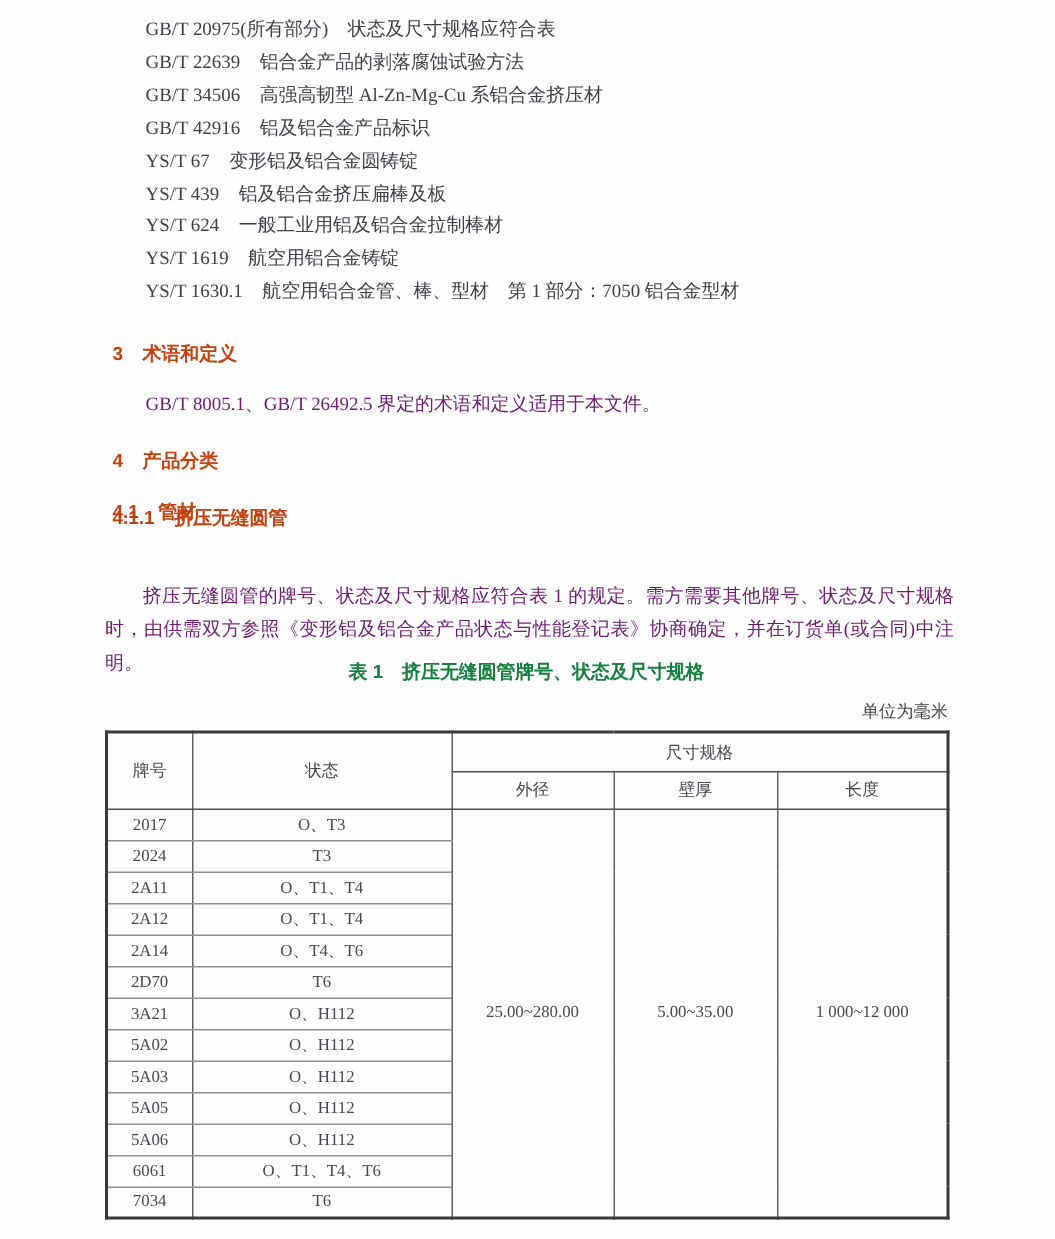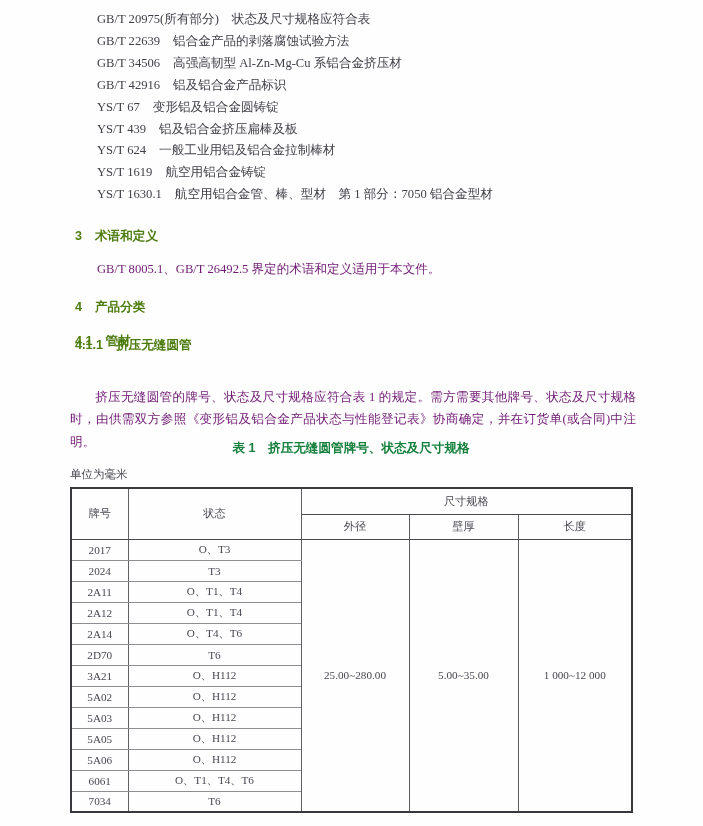--- a/index.html
+++ b/index.html
@@ -14,42 +14,42 @@
   .refs{
     position:absolute;left:97px;top:9px;
     font-size:12.6px;line-height:21.9px;white-space:nowrap;
   }
   .ref-title{margin-left:13px;}
 
   
   .heading{
     position:absolute;
     font-family:"Liberation Sans","DejaVu Sans",sans-serif;
-    font-weight:bold;color:#4d7c0f;font-size:12.6px;white-space:nowrap;
+    font-weight:bold;color:#c2410c;font-size:12.6px;white-space:nowrap;
   }
   .h-num{margin-right:13px;}
   #heading-3{left:75px;top:228px;}
   #heading-4{left:75px;top:299px;}
   #heading-4-1{left:75px;top:333px;}
   #heading-4-1-1{left:75px;top:337px;}
 
   .body-para{position:absolute;font-size:12.6px;color:#701a75;}
   #para-terms{left:97px;top:261px;white-space:nowrap;}
   #para-main{
     left:70px;top:386px;width:566px;
     text-indent:2em;line-height:22.4px;text-align:justify;
   }
 
   .table-caption{
     position:absolute;left:70px;top:440px;width:562px;text-align:center;
     font-family:"Liberation Sans","DejaVu Sans",sans-serif;
     font-weight:bold;color:#15803d;font-size:12.6px;
   }
   .unit-note{
-    position:absolute;left:70px;top:467px;width:562px;
+    position:absolute;left:70px;top:467px;width:562px;text-align:right;
     font-size:11.5px;color:#46464e;
   }
 
   
   table.spec{
     position:absolute;left:70px;top:487px;width:561px;
     border-collapse:collapse;table-layout:fixed;
     font-size:11.2px;color:#474752;text-align:center;
     border:2px solid #39393d;
   }

